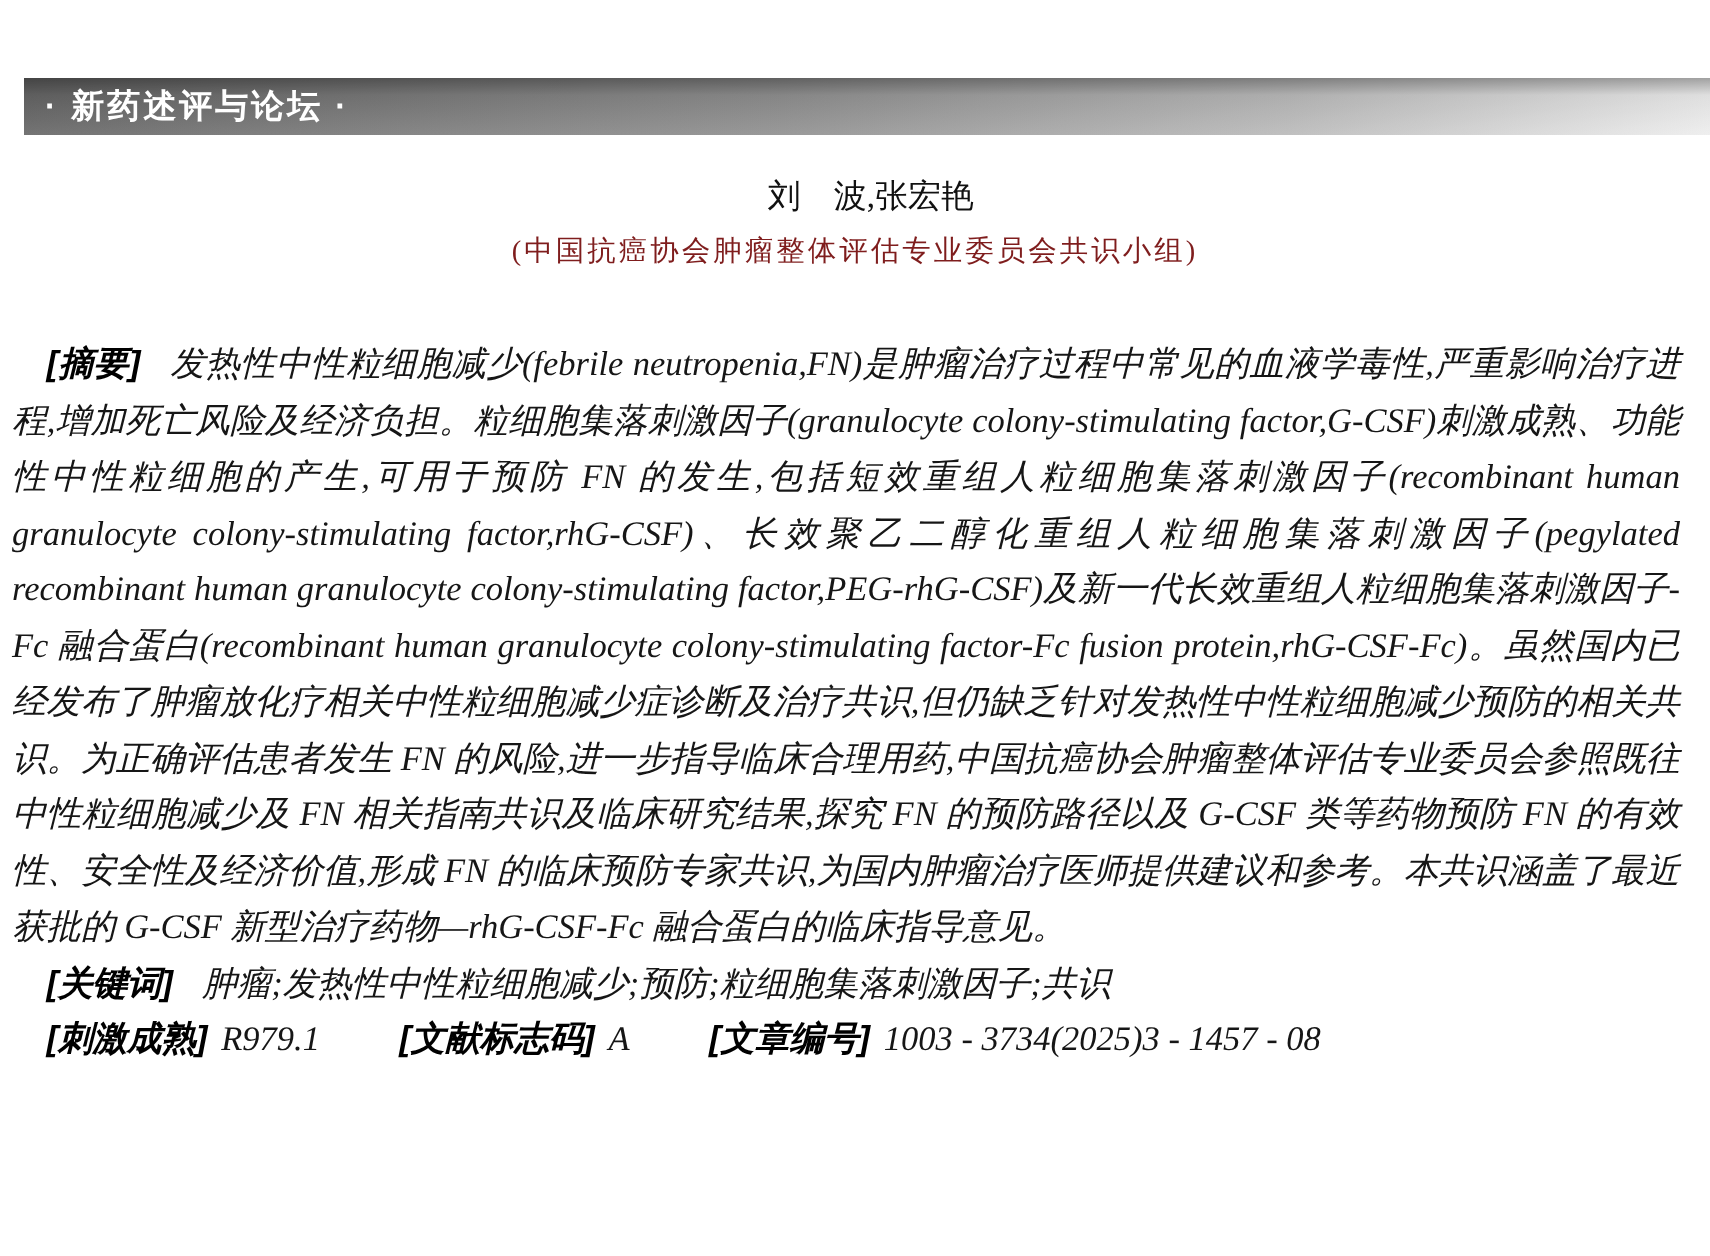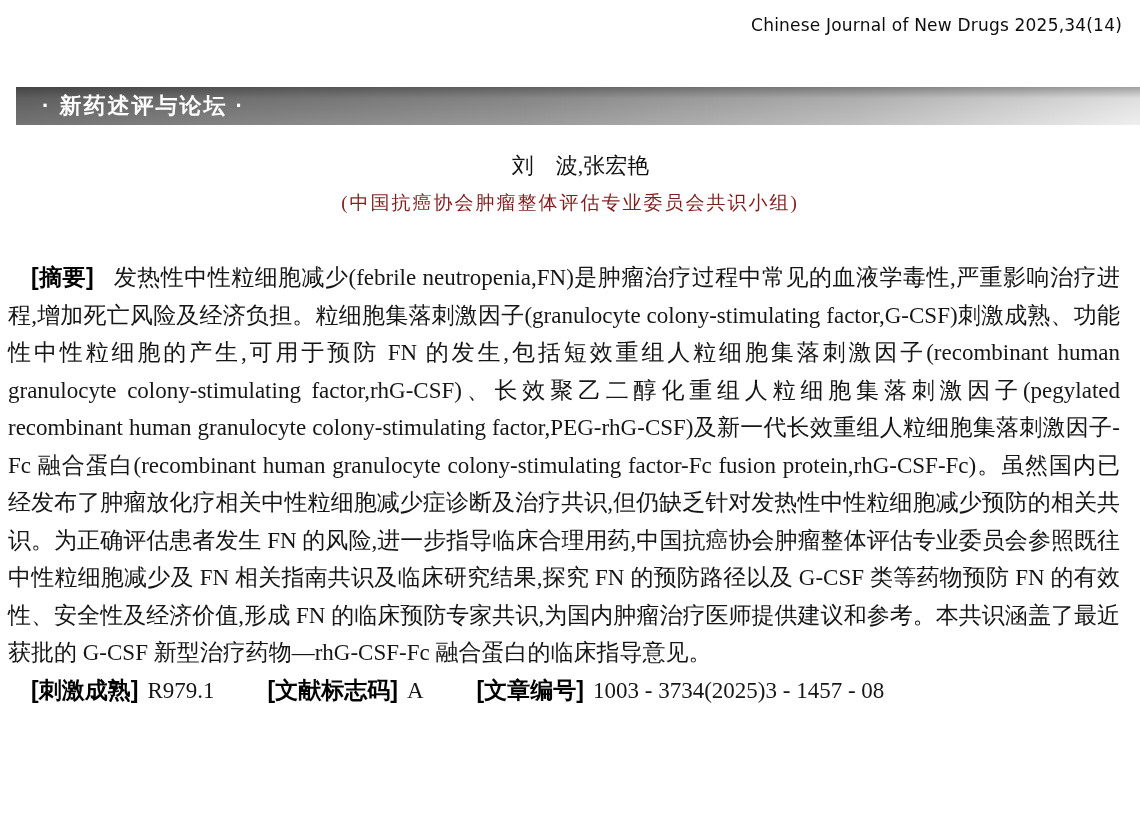--- a/index.html
+++ b/index.html
@@ -18,21 +18,21 @@
     text-align: right;
     font-family: "DejaVu Sans", "Liberation Sans", sans-serif;
     font-size: 17px;
     color: #0d0d0d;
     letter-spacing: 0.2px;
   }
   .banner {
     margin: 52px 0 0 16px;
     height: 38px;
     line-height: 38px;
-    padding-left: 26px;
+    padding-left: 14px;
     background-image:
       linear-gradient(to bottom, rgba(0,0,0,0.32) 0%, rgba(0,0,0,0.06) 30%, rgba(255,255,255,0.10) 100%),
       linear-gradient(to right, #646464 0%, #8e8e8e 45%, #b9b9b9 75%, #ededed 100%);
     color: #ffffff;
     font-family: "Liberation Sans", "DejaVu Sans", sans-serif;
     font-weight: bold;
     font-size: 22px;
     letter-spacing: 2px;
   }
   .title-box {
@@ -64,20 +64,21 @@
   .affiliation {
     margin-top: 8px;
     text-align: center;
     font-size: 19px;
     line-height: 28px;
     color: #7f1d1d;
     letter-spacing: 2px;
   }
   .content {
     margin: 42px 20px 0 8px;
+    font-style: italic;
   }
   .para {
     font-size: 23px;
     line-height: 37.5px;
     text-align: justify;
     color: #161616;
   }
   .para.indent { text-indent: 23px; }
   .label {
     font-family: "Liberation Sans", "DejaVu Sans", sans-serif;
@@ -87,36 +88,38 @@
   .abstract .label, .keywords .label { margin-right: 0.85em; }
   .classification { text-indent: 23px; }
   .classification .label { margin-right: 0.4em; }
   .classification .gap { margin-left: 2.3em; }
 </style>
 </head>
 <body>
 
 <div class="page">
 
-  <div class="journal-header">Chinese Journal of New Drugs 2025,34(14)</div>
 
   <div class="banner">
     <span>· 新药述评与论坛 ·</span>
   </div>
 
 
   <div class="authors">刘　波,张宏艳</div>
 
   <div class="affiliation">(中国抗癌协会肿瘤整体评估专业委员会共识小组)</div>
 
   <div class="content">
 
     <div class="para indent abstract">
       <span class="label">[摘要]</span><span>发热性中性粒细胞减少(febrile neutropenia,FN)是肿瘤治疗过程中常见的血液学毒性,严重影响治疗进程,增加死亡风险及经济负担。粒细胞集落刺激因子(granulocyte colony-stimulating factor,G-CSF)刺激成熟、功能性中性粒细胞的产生,可用于预防 FN 的发生,包括短效重组人粒细胞集落刺激因子(recombinant human granulocyte colony-stimulating factor,rhG-CSF)、长效聚乙二醇化重组人粒细胞集落刺激因子(pegylated recombinant human granulocyte colony-stimulating factor,PEG-rhG-CSF)及新一代长效重组人粒细胞集落刺激因子-Fc 融合蛋白(recombinant human granulocyte colony-stimulating factor-Fc fusion protein,rhG-CSF-Fc)。虽然国内已经发布了肿瘤放化疗相关中性粒细胞减少症诊断及治疗共识,但仍缺乏针对发热性中性粒细胞减少预防的相关共识。为正确评估患者发生 FN 的风险,进一步指导临床合理用药,中国抗癌协会肿瘤整体评估专业委员会参照既往中性粒细胞减少及 FN 相关指南共识及临床研究结果,探究 FN 的预防路径以及 G-CSF 类等药物预防 FN 的有效性、安全性及经济价值,形成 FN 的临床预防专家共识,为国内肿瘤治疗医师提供建议和参考。本共识涵盖了最近获批的 G-CSF 新型治疗药物—rhG-CSF-Fc 融合蛋白的临床指导意见。</span>
     </div>
 
+    <div class="para keywords" style="text-indent:23px;">
+      <span class="label">[关键词]</span><span>肿瘤;发热性中性粒细胞减少;预防;粒细胞集落刺激因子;共识</span>
+    </div>
 
     <div class="para classification">
       <span class="label">[刺激成熟]</span><span>R979.1</span><span class="label gap">[文献标志码]</span><span>A</span><span class="label gap">[文章编号]</span><span>1003 - 3734(2025)3 - 1457 - 08</span>
     </div>
 
   </div>
 </div>
 
 </body></html>

